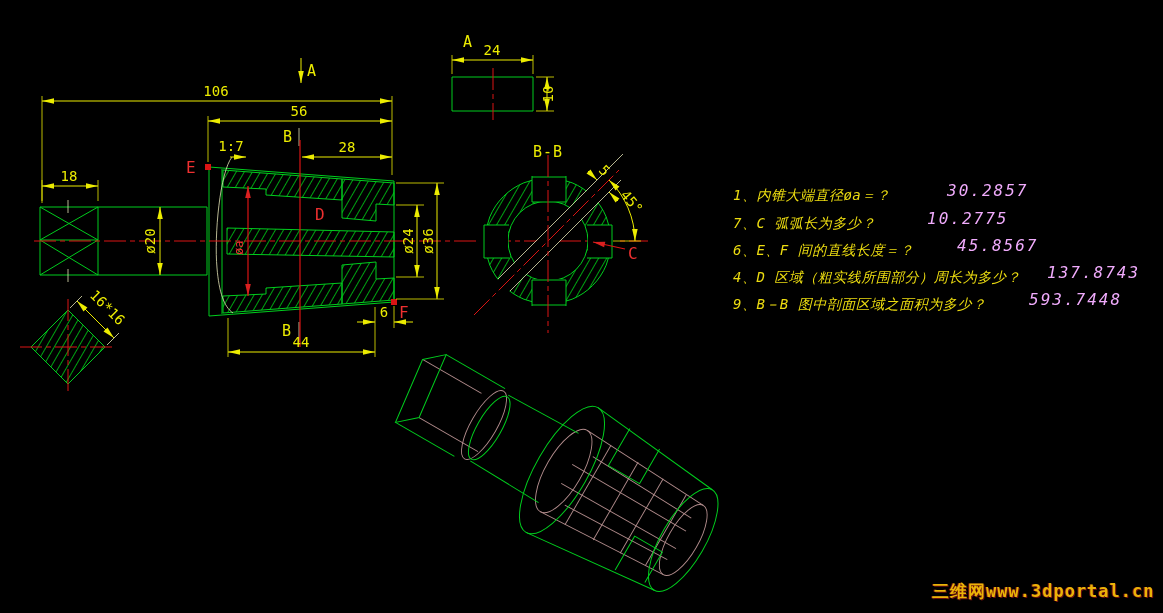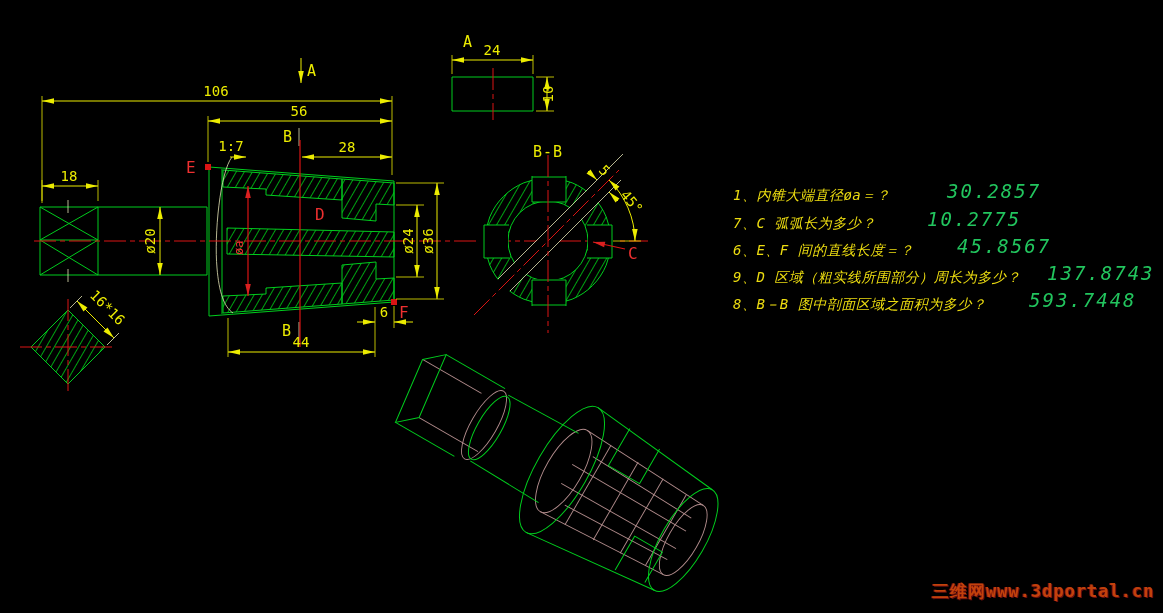--- a/index.html
+++ b/index.html
@@ -13,23 +13,23 @@
   .pl{stroke:#e4e4b6;stroke-width:0.8;fill:none;}
   .rl{stroke:#db1414;stroke-width:1.2;fill:none;}
   .rc{stroke:#db1414;stroke-width:1;fill:none;stroke-dasharray:22 4 5 4;}
   .hl{stroke:#b28c8c;stroke-width:0.9;fill:none;}
   .yt{fill:#ecec00;font-size:14px;}
   .yts{fill:#ecec00;font-size:15px;}
   .rt{fill:#ee3030;font-size:16px;}
   .blk{fill:#000;stroke:none;}
   .qrow{position:absolute;left:733px;white-space:nowrap;color:#ecdc10;font-size:14px;
         letter-spacing:0.5px;line-height:20px;font-style:italic;}
-  .qa{position:absolute;top:-4px;color:#22c55e;font-size:19px;
+  .qa{position:absolute;top:-4px;color:#f0abfc;font-size:16px;
       font-family:"DejaVu Sans Mono",monospace;letter-spacing:2px;}
-  #watermark{position:absolute;left:932px;top:580px;color:#c2410c;font-weight:bold;
+  #watermark{position:absolute;left:932px;top:580px;color:#eab308;font-weight:bold;
       font-size:17px;letter-spacing:1px;text-shadow:1px 1px 0 #6a0f0f, -1px 0 0 #7a1515;
       white-space:nowrap;}
 </style>
 </head>
 <body>
 
 <div id="stage">
 <svg width="1163" height="613" viewBox="0 0 1163 613">
   <defs>
     <pattern id="hg" patternUnits="userSpaceOnUse" width="7" height="7" patternTransform="rotate(30)">
@@ -246,22 +246,22 @@
 </div>
 <div class="qrow" style="top:213px">
   <span>7、C 弧弧长为多少？</span>
   <span class="qa" style="left:194px">10.2775</span>
 </div>
 <div class="qrow" style="top:240px">
   <span>6、E、F 间的直线长度＝？</span>
   <span class="qa" style="left:224px">45.8567</span>
 </div>
 <div class="qrow" style="top:267px">
-  <span>9、D 区域（粗实线所围部分）周长为多少？</span>
+  <span>4、D 区域（粗实线所围部分）周长为多少？</span>
   <span class="qa" style="left:314px">137.8743</span>
 </div>
 <div class="qrow" style="top:294px">
-  <span>8、B－B 图中剖面区域之面积为多少？</span>
+  <span>9、B－B 图中剖面区域之面积为多少？</span>
   <span class="qa" style="left:296px">593.7448</span>
 </div>
 
 <div id="watermark">三维网www.3dportal.cn</div>
 </div>
 
 </body></html>

